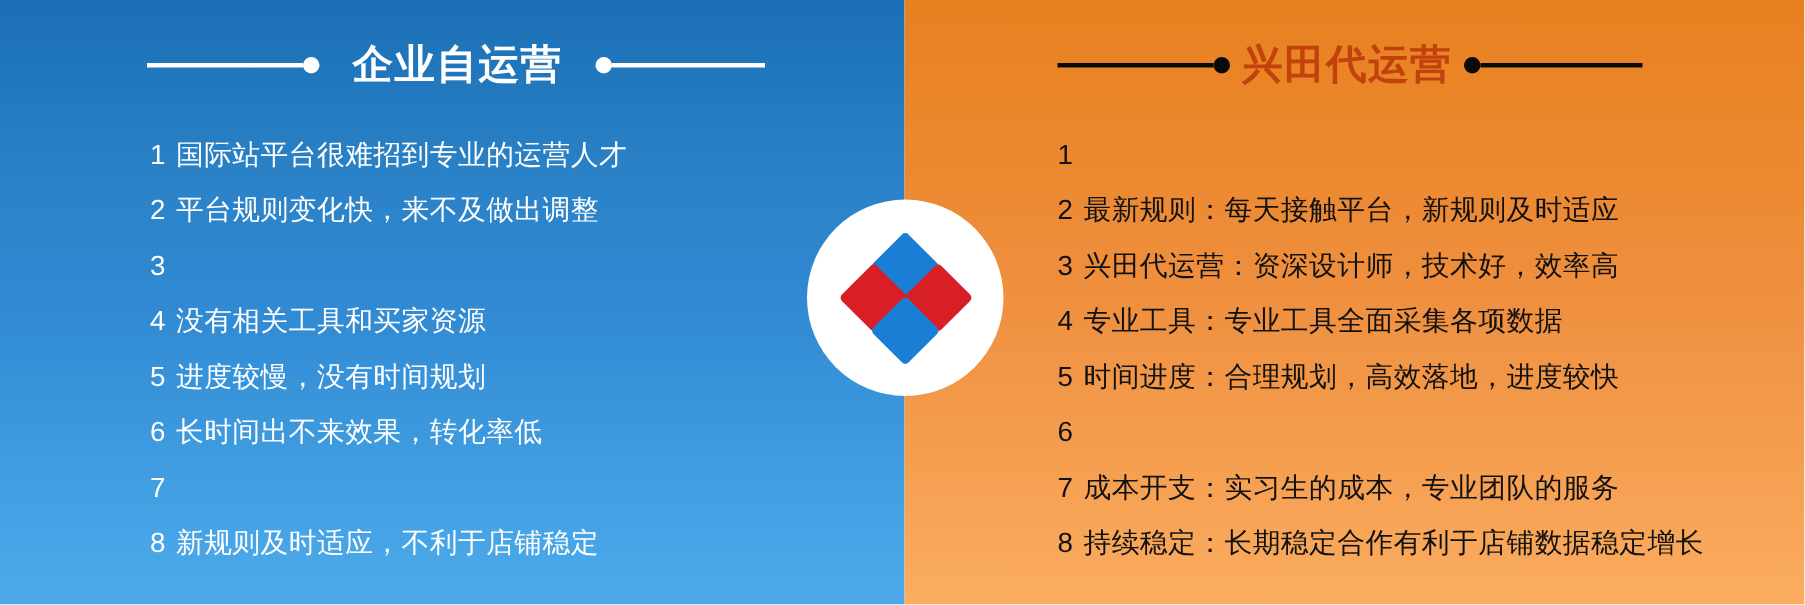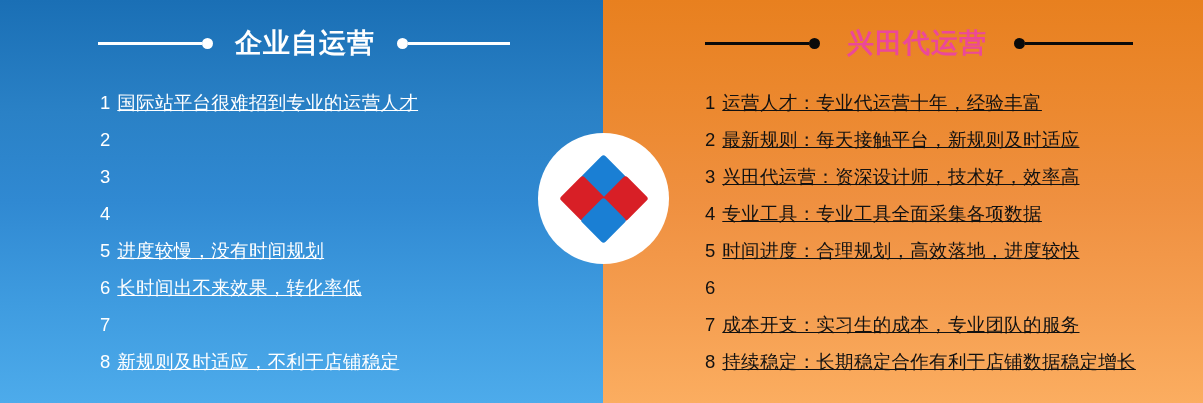--- a/index.html
+++ b/index.html
@@ -36,35 +36,35 @@
   }
 
   .header-left .bar{width:104px;background:#ffffff;}
   .header-left .dot{background:#ffffff;}
   .header-left .title{color:#ffffff;margin:0 22px;}
   .header-left .deco-pre{margin-right:0;}
   .header-left .deco-post .bar{width:102px;}
 
   .header-right .bar{width:104px;background:#0a0a0a;}
   .header-right .dot{background:#0a0a0a;}
-  .header-right .title{color:#ec4899;margin:0 27px;}
+  .header-right .title{color:#c2410c;margin:0 8px;}
   .header-right .deco-post .bar{width:108px;}
 
   
   .list{position:absolute;top:84px;}
   .list-left{left:100px;width:470px;}
   .list-right{left:705px;width:470px;}
 
   .row{
     display:flex;align-items:baseline;
     height:37px;line-height:37px;
     font-size:18.5px;white-space:nowrap;
   }
   .row .num{flex:0 0 auto;margin-right:7px;font-weight:400;}
-  .row .txt{flex:0 0 auto;letter-spacing:.3px;text-decoration:underline;}
+  .row .txt{flex:0 0 auto;letter-spacing:.3px;}
 
   .list-left .row{color:#ffffff;}
   .list-right .row{color:#111111;}
 
   
   .badge{
     position:absolute;left:538px;top:133px;
     width:131px;height:131px;border-radius:50%;
     background:#ffffff;
     box-shadow:0 0 0 0 rgba(0,0,0,0);
@@ -113,26 +113,28 @@
     </span>
   </div>
 
   <div class="list list-left">
     <div class="row">
         <span class="num">1</span>
         <span class="txt">国际站平台很难招到专业的运营人才</span>
       </div>
     <div class="row">
         <span class="num">2</span>
+        <span class="txt">平台规则变化快，来不及做出调整</span>
       </div>
     <div class="row">
         <span class="num">3</span>
       </div>
     <div class="row">
         <span class="num">4</span>
+        <span class="txt">没有相关工具和买家资源</span>
       </div>
     <div class="row">
         <span class="num">5</span>
         <span class="txt">进度较慢，没有时间规划</span>
       </div>
     <div class="row">
         <span class="num">6</span>
         <span class="txt">长时间出不来效果，转化率低</span>
       </div>
     <div class="row">
@@ -140,21 +142,20 @@
       </div>
     <div class="row">
         <span class="num">8</span>
         <span class="txt">新规则及时适应，不利于店铺稳定</span>
       </div>
   </div>
 
   <div class="list list-right">
     <div class="row">
         <span class="num">1</span>
-        <span class="txt">运营人才：专业代运营十年，经验丰富</span>
       </div>
     <div class="row">
         <span class="num">2</span>
         <span class="txt">最新规则：每天接触平台，新规则及时适应</span>
       </div>
     <div class="row">
         <span class="num">3</span>
         <span class="txt">兴田代运营：资深设计师，技术好，效率高</span>
       </div>
     <div class="row">

